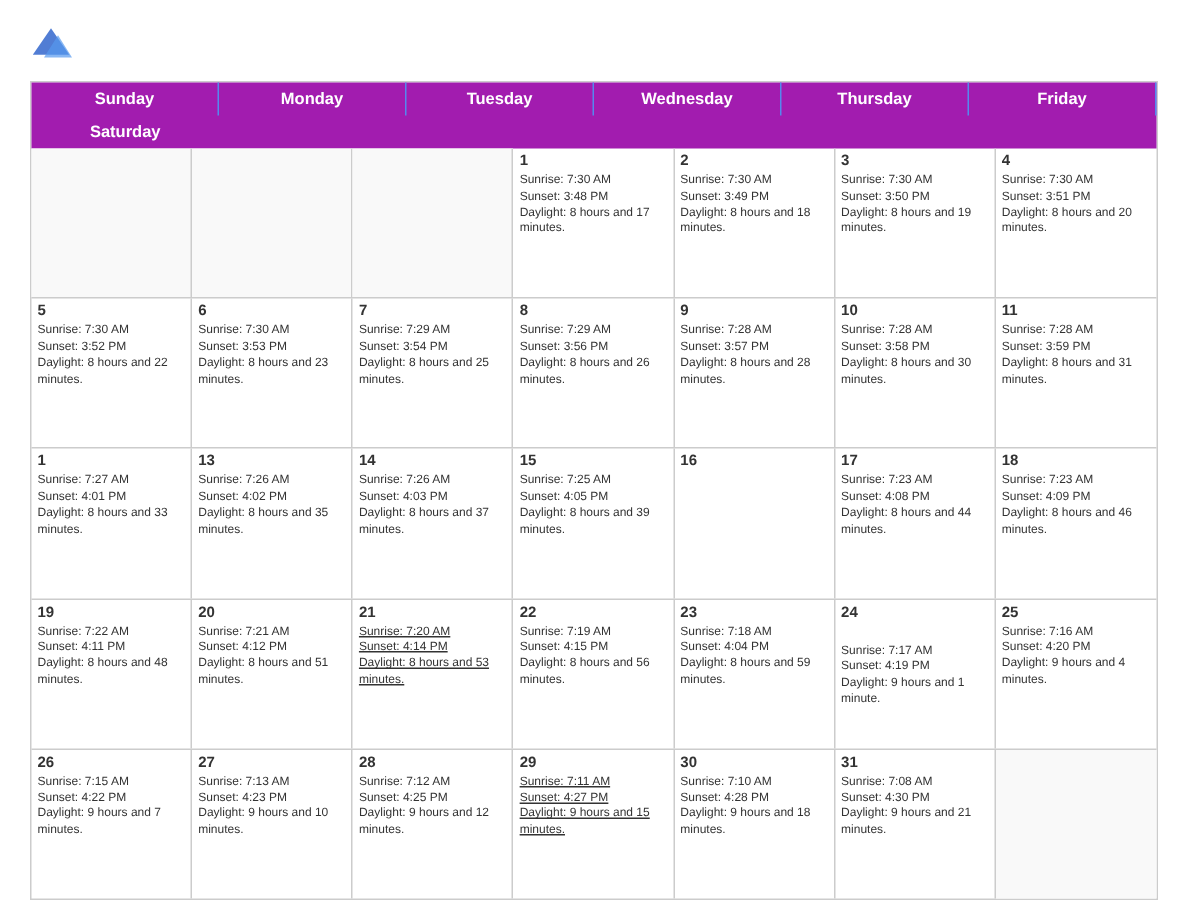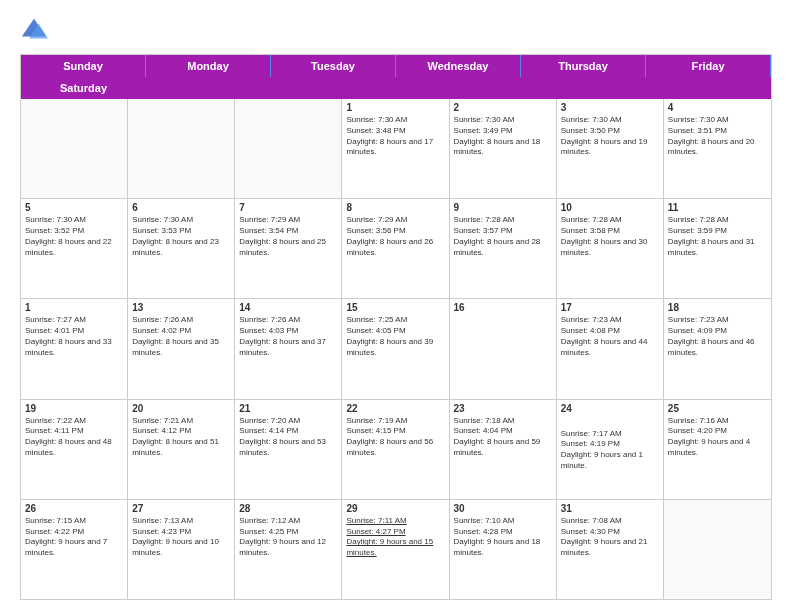--- a/index.html
+++ b/index.html
@@ -271,21 +271,21 @@
 Daylight: 8 hours and 48 minutes.</div>
           </div>
           <div class="cal-cell">
             <div class="day-num">20</div>
             <div class="cell-text" style="white-space: pre-line;">Sunrise: 7:21 AM
 Sunset: 4:12 PM
 Daylight: 8 hours and 51 minutes.</div>
           </div>
           <div class="cal-cell">
             <div class="day-num">21</div>
-            <div class="cell-text" style="white-space: pre-line;">Sunrise: 7:20 AM
+            <div class="cell-text" style="white-space: pre-line; text-decoration: underline;">Sunrise: 7:20 AM
 Sunset: 4:14 PM
 Daylight: 8 hours and 53 minutes.</div>
           </div>
           <div class="cal-cell">
             <div class="day-num">22</div>
             <div class="cell-text" style="white-space: pre-line;">Sunrise: 7:19 AM
 Sunset: 4:15 PM
 Daylight: 8 hours and 56 minutes.</div>
           </div>
           <div class="cal-cell">

